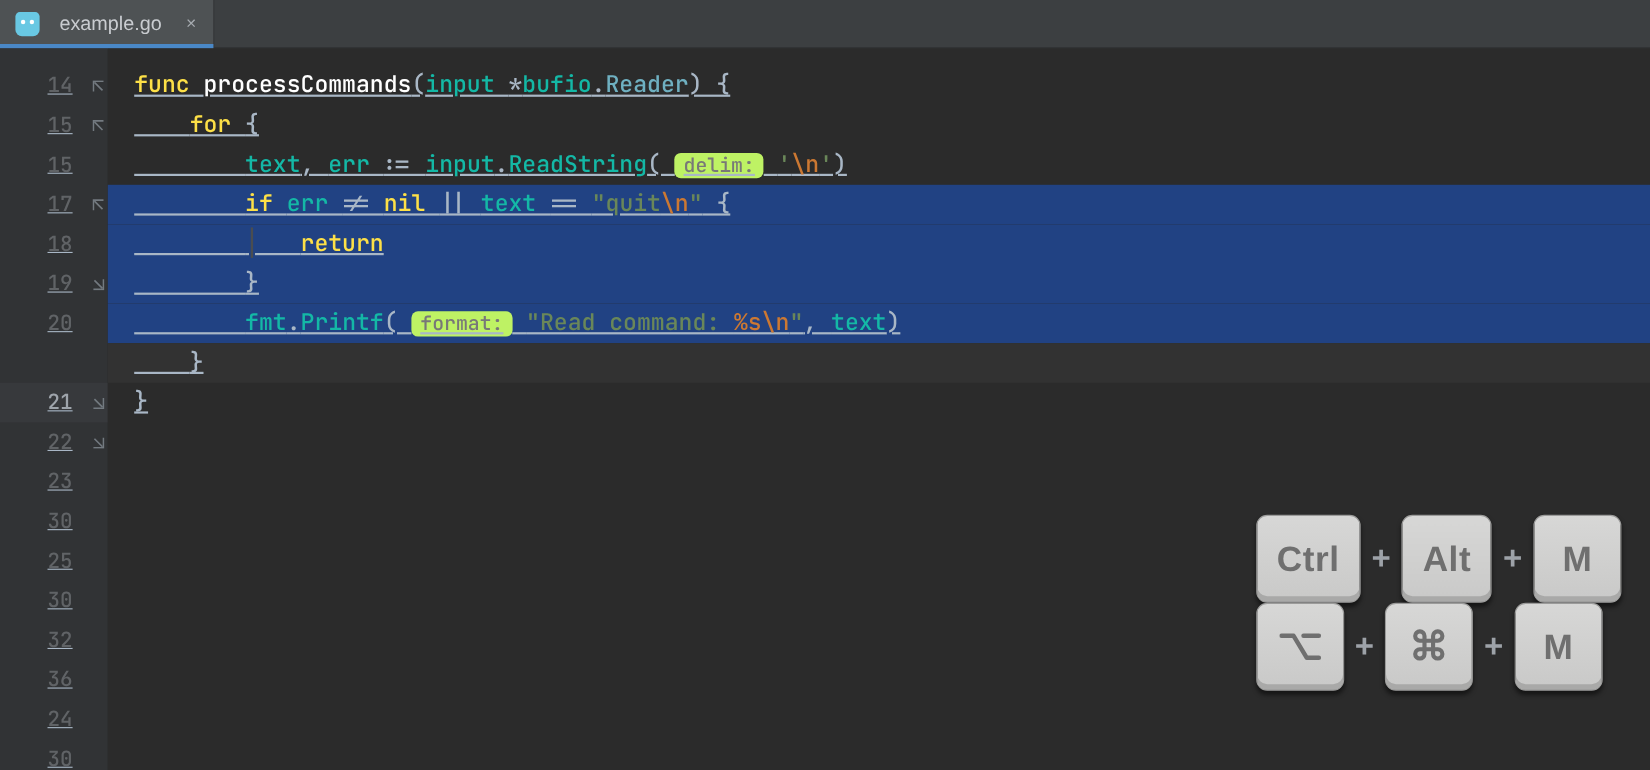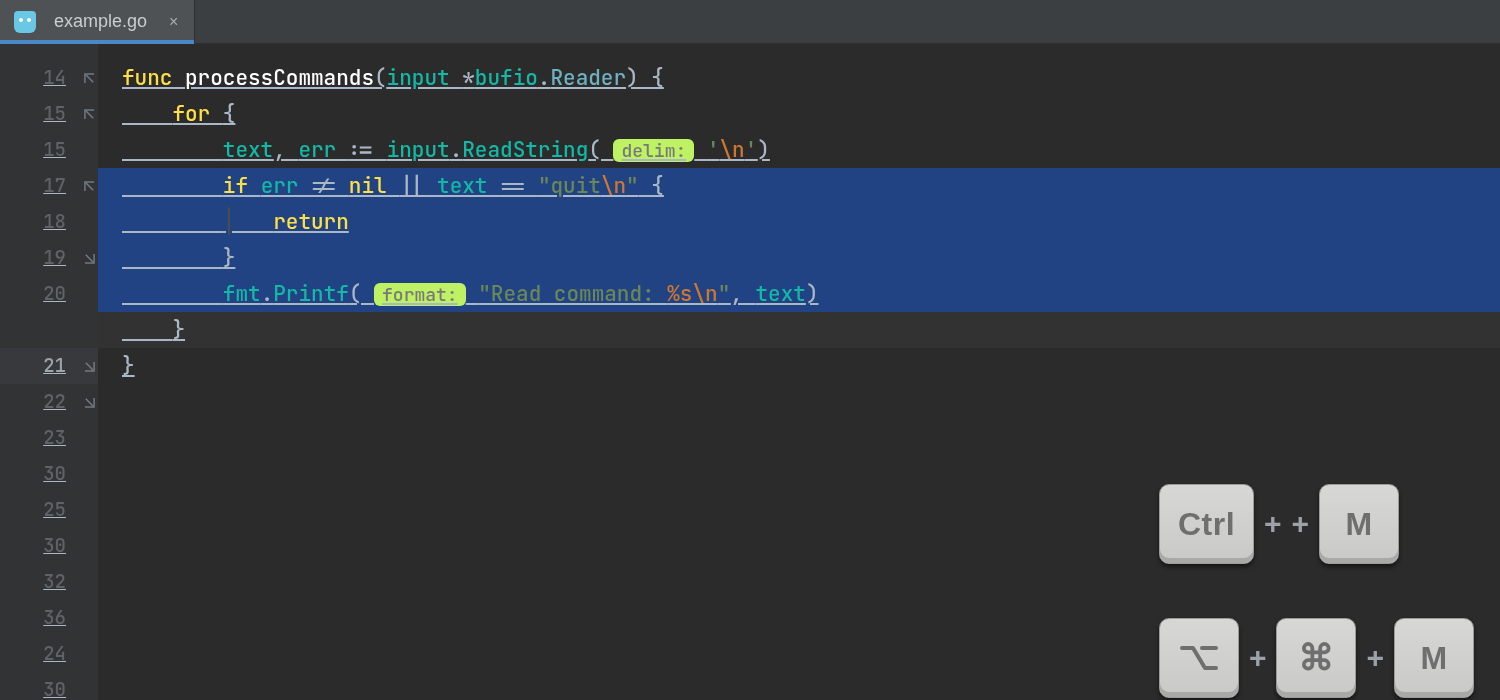--- a/index.html
+++ b/index.html
@@ -110,24 +110,23 @@
   .str     { color: #6a8759; }
   .escape  { color: #cc7832; }
   .hint    { color: #787878; background: #bef264; border-radius: 6px; padding: 0 8px; font-size: 18px; }
   .op      { color: #a9b7c6; }
   .guide   { color: #4a4d50; }
 
   
   .shortcuts {
     position: absolute;
     right: 26px;
-    top: 440px;
+    top: 424px;
     display: flex;
     flex-direction: column;
-    gap: 54px;
   }
   .keyrow {
     display: flex;
     align-items: center;
     gap: 10px;
   }
   .plus {
     color: #9da2a8;
     font-size: 30px;
     font-weight: 600;
@@ -212,20 +211,21 @@
       <div class="ln">24</div>
       <div class="ln">30</div>
       <div class="ln">31</div>
     </div>
   <div class="code" id="code"><div class="code-line"><span class="kw">func </span><span class="fnname">processCommands</span><span class="punct">(</span><span class="ident">input </span><span class="punct">*</span><span class="ident">bufio</span><span class="punct">.</span><span class="type">Reader</span><span class="punct">) {</span></div><div class="code-line"><span>    </span><span class="kw">for </span><span class="punct">{</span></div><div class="code-line"><span>        </span><span class="ident">text</span><span class="punct">, </span><span class="ident">err </span><span class="op">:= </span><span class="ident">input</span><span class="punct">.</span><span class="ident">ReadString</span><span class="punct">( </span><span class="hint">delim:</span><span> </span><span class="str">'</span><span class="escape">\n</span><span class="str">'</span><span class="punct">)</span></div><div class="code-line sel"><span>        </span><span class="kw">if </span><span class="ident">err </span><span class="op">!= </span><span class="kw">nil </span><span class="op">|| </span><span class="ident">text </span><span class="op">== </span><span class="str">"quit</span><span class="escape">\n</span><span class="str">"</span><span class="punct"> {</span></div><div class="code-line sel"><span>        </span><span class="guide">│   </span><span class="kw">return</span></div><div class="code-line sel"><span>        </span><span class="punct">}</span></div><div class="code-line sel"><span>        </span><span class="ident">fmt</span><span class="punct">.</span><span class="ident">Printf</span><span class="punct">( </span><span class="hint">format:</span><span> </span><span class="str">"Read command: </span><span class="escape">%s\n</span><span class="str">"</span><span class="punct">, </span><span class="ident">text</span><span class="punct">)</span></div><div class="code-line current"><span>    </span><span class="punct">}</span></div><div class="code-line"><span class="punct">}</span></div><div class="code-line"></div><div class="code-line"></div><div class="code-line"></div><div class="code-line"></div><div class="code-line"></div><div class="code-line"></div><div class="code-line"></div><div class="code-line"></div><div class="code-line"></div></div>
 
   <div class="shortcuts" id="shortcuts">
       <div class="keyrow">
         <div class="key">Ctrl</div>
         <span class="plus">+</span>
+        <div class="key">Alt</div>
         <span class="plus">+</span>
         <div class="key">M</div>
       </div>
       <div class="keyrow">
         <div class="key sym">
           <svg width="38" height="28" viewBox="0 0 38 28">
             <path d="M2 4 H13 L25 24 H36" stroke="#6f6f6f" stroke-width="4" fill="none" stroke-linecap="round" stroke-linejoin="round"></path>
             <line x1="22" y1="4" x2="36" y2="4" stroke="#6f6f6f" stroke-width="4" stroke-linecap="round"></line>
           </svg>
         </div>

